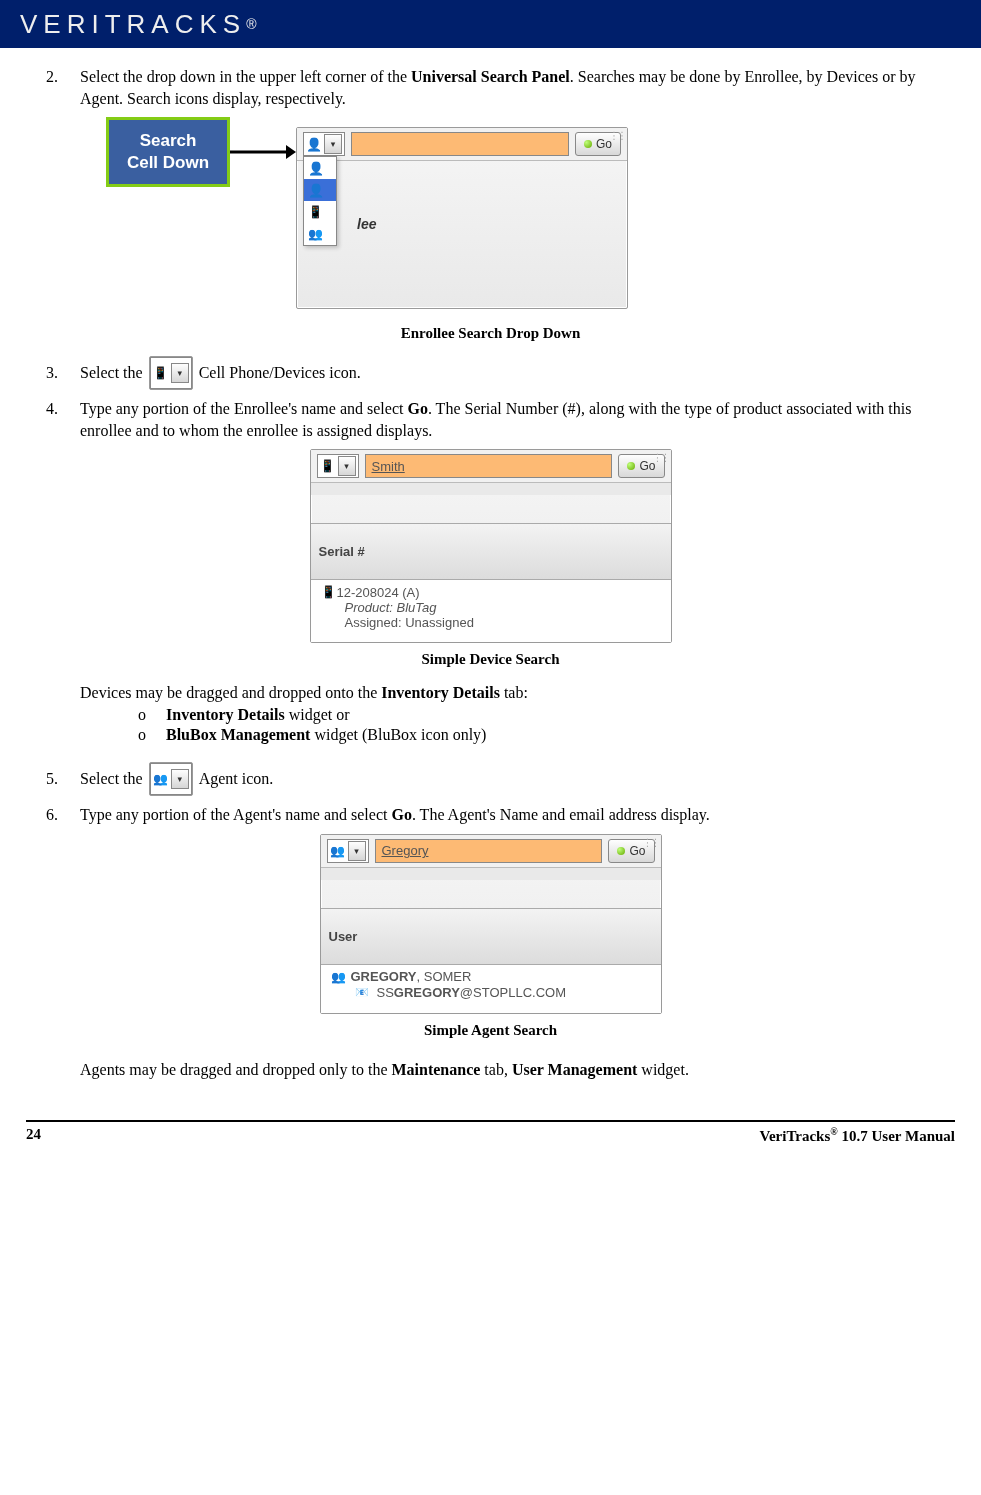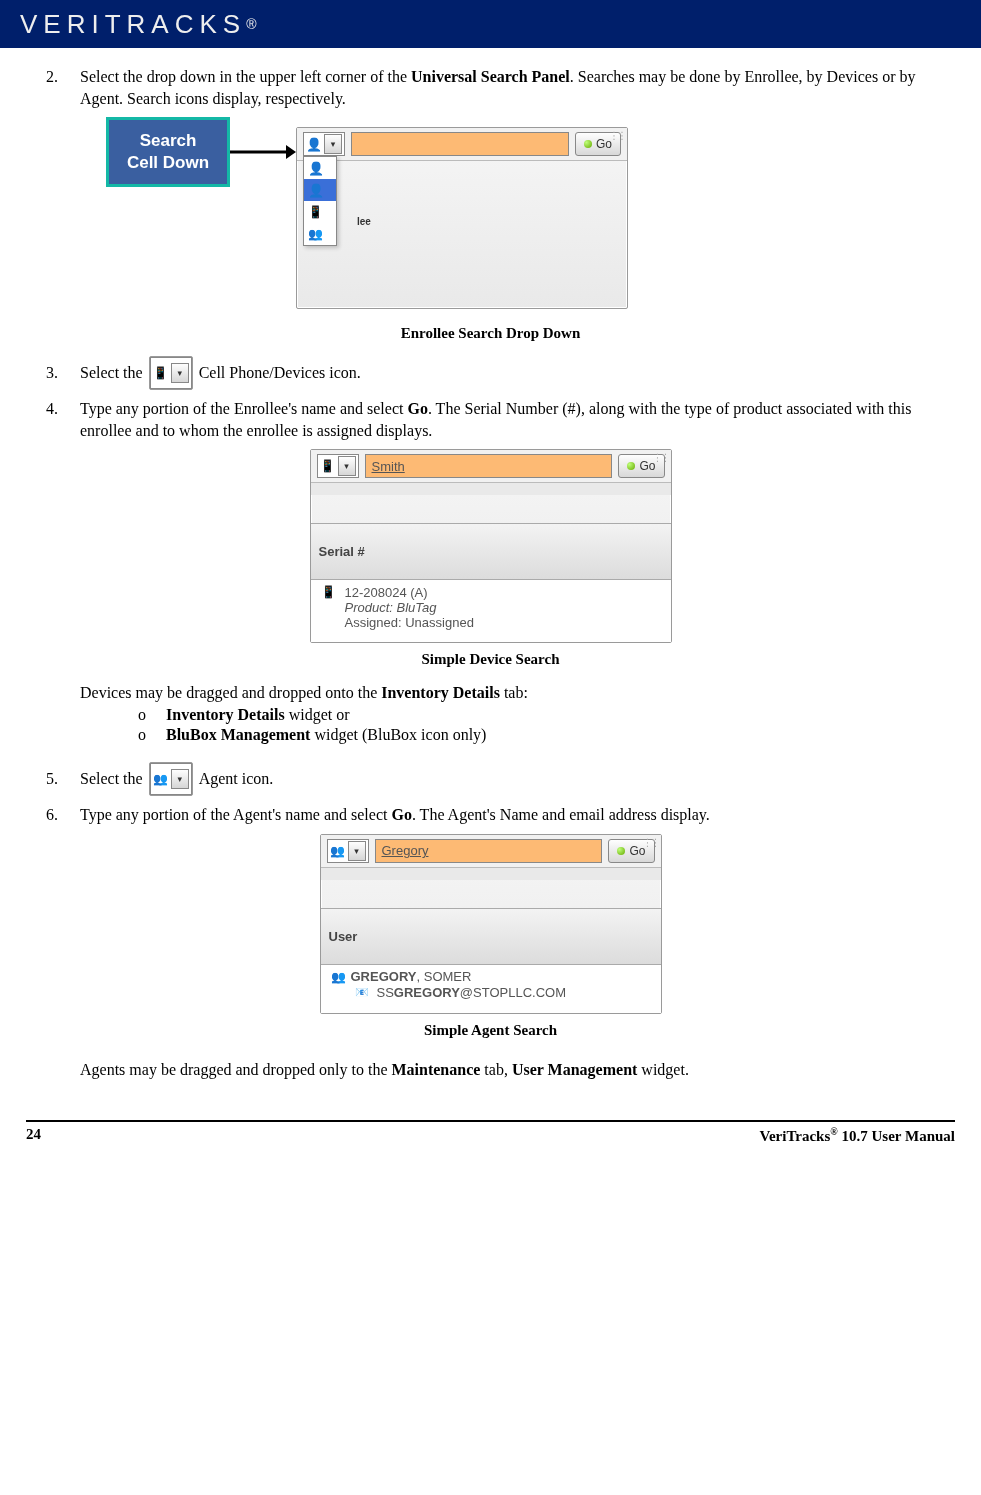--- a/index.html
+++ b/index.html
@@ -134,21 +134,21 @@
   .inline-icon-box {
      display:inline-flex; align-items:center;
      vertical-align: middle;
      margin: 0 2px;
   }
   .inline-icon-box .panel { padding:0;}
   .inline-icon-box .ddselect { height: 26px;}
   .callout {
     background:#3a5fa0;
     color:#fff;
-    border:3px solid #14b8a6;
+    border:3px solid #84cc16;
     font-family: Arial, sans-serif;
     font-weight:bold;
     text-align:center;
     width: 110px;
     padding: 10px 4px;
     font-size: 17px;
     line-height:1.3;
   }
   .arrow-svg { stroke:#000; stroke-width:3; fill:none;}
   .footer {
@@ -176,21 +176,21 @@
      left:6px; top:28px;
      background:#fff;
      border:1px solid #888;
      width: 32px;
      box-shadow: 2px 2px 4px rgba(0,0,0,.2);
   }
   .dd-figure1 .dropdown-open .opt {
      padding: 3px 4px; display:flex; align-items:center;
   }
   .dd-figure1 .dropdown-open .opt.sel { background:#3a6fd8; }
-  .leetxt { position:absolute; left:60px; top:88px; font-weight:bold; color:#333; font-size:10px;}
+  .leetxt { position:absolute; left:60px; top:88px; font-weight:bold; color:#333; font-size:14px;font-style:italic;}
 </style>
 </head>
 <body>
 
 <div class="page">
 
   <div class="header-bar">
     <span>VERITRACKS</span>
       <span class="sup">®</span>
   </div>
@@ -285,21 +285,21 @@
               <span>Smith</span>
             </div>
           <div class="gobtn">
              <span class="dot"></span>
              <span>Go</span>
           </div>
         </div>
         <div style="height:12px;background:#e9e9e9;"></div>
         <div class="list-head">Serial #</div>
         <div class="list-area">
-          <div style="display:flex;gap:8px;align-items:center;">
+          <div style="display:flex;align-items:center;">
             <span class="icon icon-phone"></span>
             <span>12-208024 (A)</span>
           </div>
           <div style="padding-left:24px;font-style:italic;">Product: BluTag</div>
           <div style="padding-left:24px;">Assigned: Unassigned</div>
         </div>
       </div>
     </div>
     <div class="caption">Simple Device Search</div>
 

